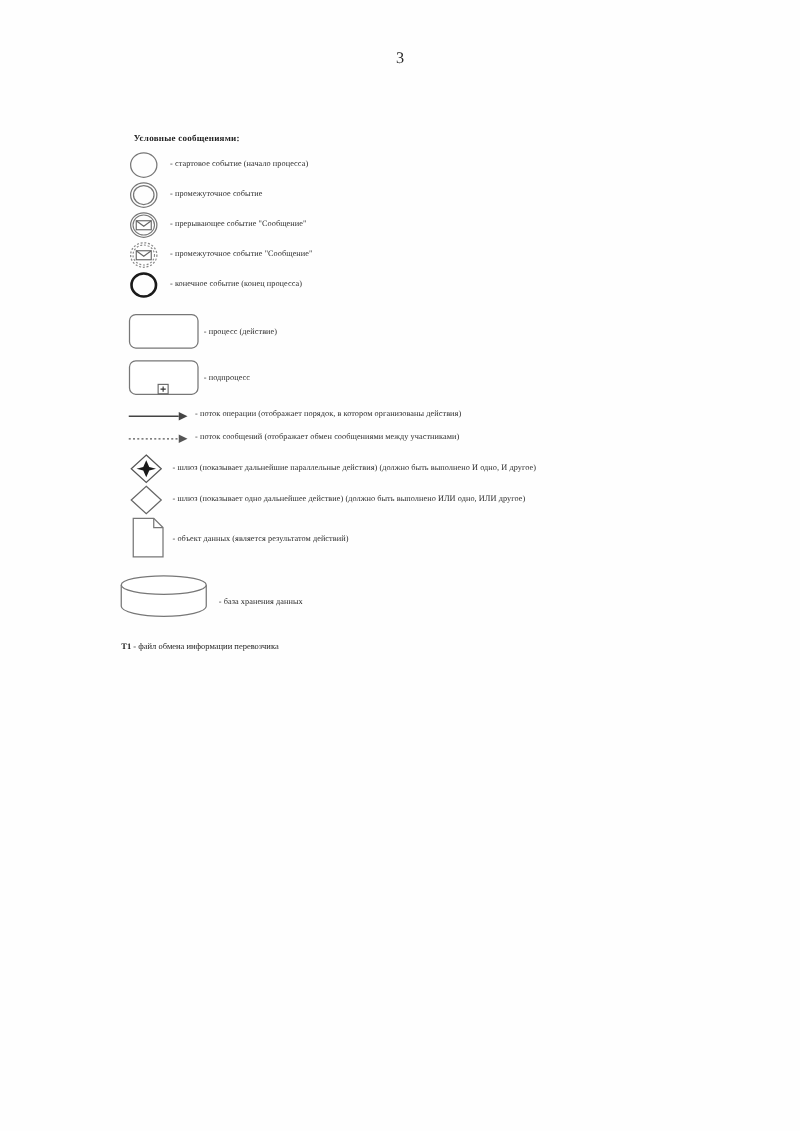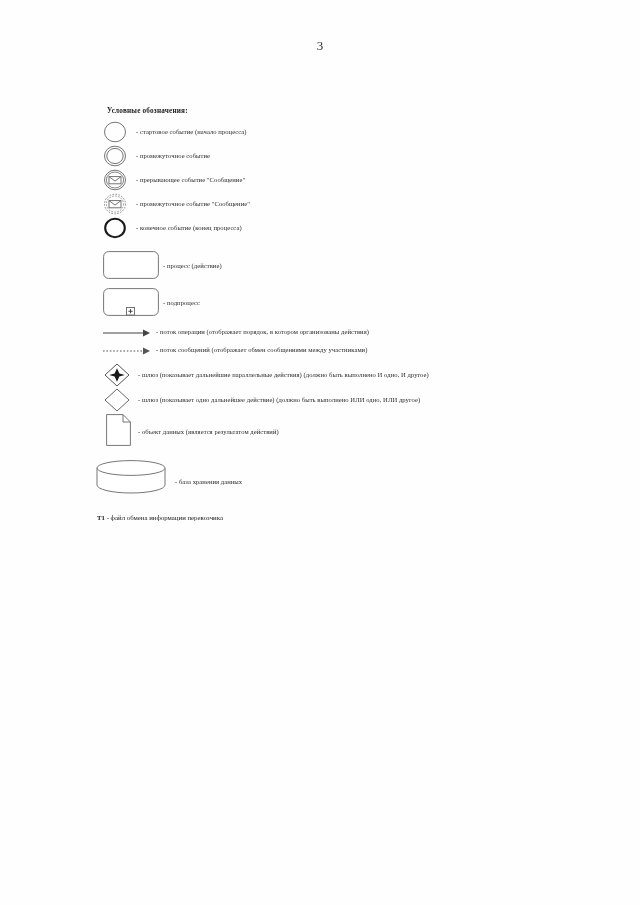--- a/index.html
+++ b/index.html
@@ -73,21 +73,21 @@
   }
   svg { display: block; overflow: visible; }
 </style>
 </head>
 <body>
 
 <div class="page">
 
   <div class="page-number">3</div>
 
-  <div class="legend-title">Условные обозначения:</div>
+  <div class="legend-title">Условные сообщениями:</div>
 
   <div class="legend">
 
     <div class="sym" style="left:101px; top:121px; width:28px; height:22px;">
       <svg width="24" height="22" viewBox="0 0 24 22">
         <ellipse cx="12" cy="11" rx="10.5" ry="9.8" fill="none" stroke="#777" stroke-width="1"></ellipse>
       </svg>
     </div>
     <div class="lbl" style="left:136px; top:128px;">- стартовое событие (начало процесса)</div>
 

